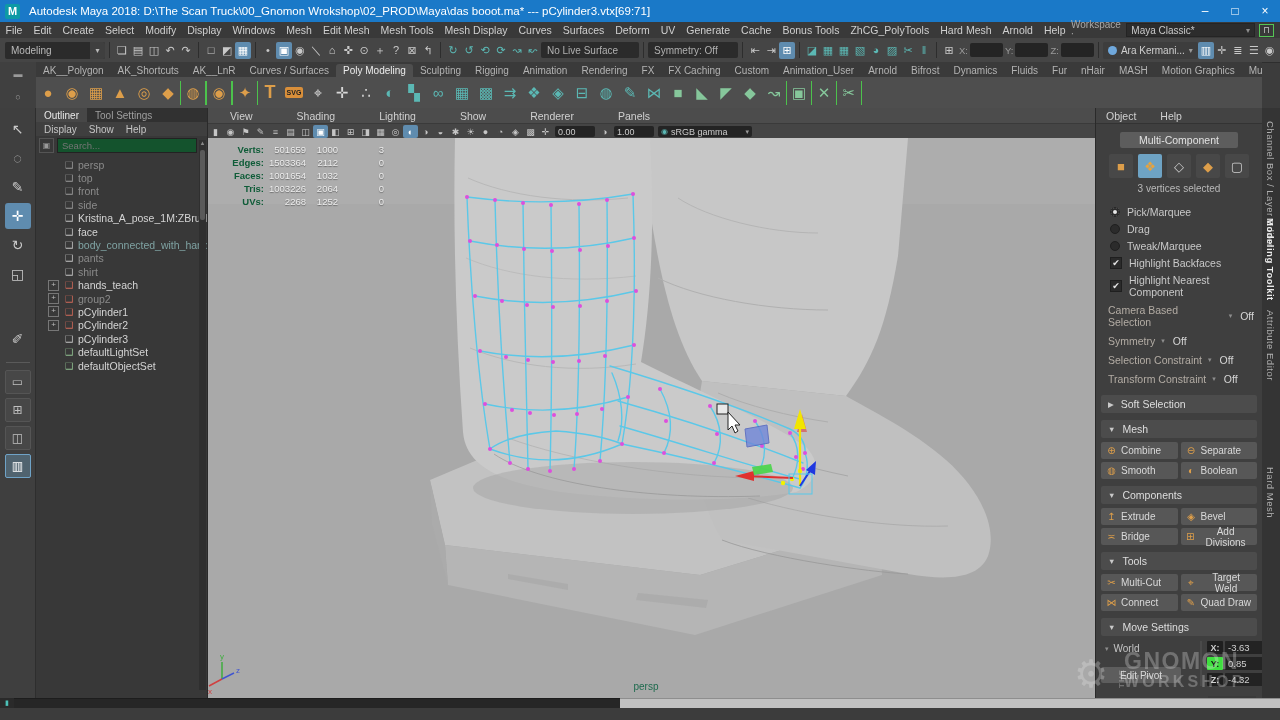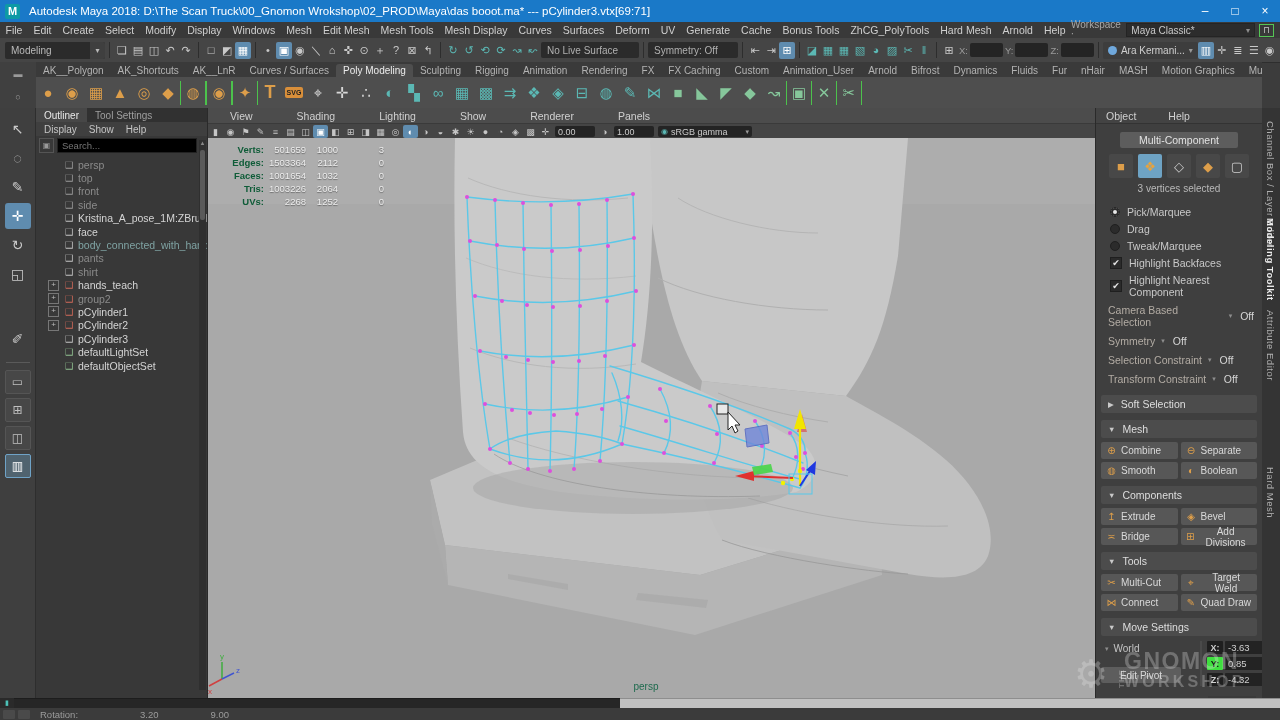--- a/index.html
+++ b/index.html
@@ -62,21 +62,21 @@
   .tblayout.actb{border-color:#6fa3c7;background:#50636f;color:#fff;}
   .tbgap{height:36px;}
   
   .outliner{position:absolute;left:36px;top:108px;width:172px;height:590px;background:#383838;border-right:1px solid #2a2a2a;box-sizing:border-box;}
   .otabs{height:14px;background:#313131;display:flex;}
   .otab{padding:0 8px;font-size:10px;color:#9f9f9f;display:flex;align-items:center;}
   .otab.active{background:#474747;color:#e8e8e8;}
   .omenus{height:14px;display:flex;align-items:center;gap:12px;padding-left:8px;font-size:10px;color:#c5c5c5;background:#3f3f3f;}
   .osearch{height:17px;display:flex;align-items:center;padding:1px 3px;gap:3px;}
   .osicon{width:13px;height:13px;border:1px solid #555;color:#999;font-size:8px;display:flex;align-items:center;justify-content:center;flex:none;}
-  .osearch input{flex:1;height:13px;background:#000000;border:1px solid #222;color:#bbb;font-size:9.5px;padding:0 4px;font-family:inherit;min-width:0;}
+  .osearch input{flex:1;height:13px;background:#14532d;border:1px solid #222;color:#bbb;font-size:9.5px;padding:0 4px;font-family:inherit;min-width:0;}
   .osearch .car{font-size:8px;color:#999;}
   .otree{padding-top:3px;position:relative;}
   .oitem{height:13.4px;display:flex;align-items:center;padding-left:12px;font-size:10.5px;color:#d4d4d4;}
   .oexp{width:9px;height:9px;border:1px solid #777;color:#bbb;font-size:8px;line-height:7px;text-align:center;margin-right:3px;visibility:hidden;flex:none;}
   .oexp.on{visibility:visible;}
   .oicon{width:14px;text-align:center;font-size:9px;flex:none;}
   .oicon.cam{color:#9a9a9a;} .oicon.mesh{color:#c0c0c0;} .oicon.tmesh{color:#d06a5a;} .oicon.set{color:#8fbf8f;}
   .olabel{margin-left:2px;white-space:nowrap;overflow:hidden;}
   .olabel.muted{color:#8b8b8b;} .olabel.teal{color:#7fa3a3;}
   .oscroll{position:absolute;right:1px;top:32px;width:7px;height:550px;background:#2f2f2f;}
@@ -95,21 +95,21 @@
   .gammadd .car{margin-left:auto;font-size:7px;color:#999;}
   .scene{position:absolute;left:0;top:30px;}
   .hud{position:absolute;left:20px;top:35px;width:170px;}
   .hudrow{display:flex;height:13px;align-items:center;font-size:9.5px;}
   .hudrow .hl{width:36px;color:#0f5c38;font-weight:bold;text-align:right;}
   .hudrow .ht{width:42px;text-align:right;color:#ececec;text-shadow:0 1px 1px rgba(60,60,60,.6);}
   .hudrow .hh{width:32px;text-align:right;color:#ececec;text-shadow:0 1px 1px rgba(60,60,60,.6);}
   .hudrow .hs{width:46px;text-align:right;color:#ececec;text-shadow:0 1px 1px rgba(60,60,60,.6);}
   
   .toolkit{position:absolute;left:1095px;top:108px;width:167px;height:590px;background:#3f3f3f;box-sizing:border-box;border-left:1px solid #2a2a2a;overflow:hidden;}
-  .tkmenus{height:15px;background:#434343;display:flex;align-items:center;gap:32px;padding-left:10px;font-size:10.5px;color:#d0d0d0;border-bottom:1px solid #333;}
+  .tkmenus{height:15px;background:#434343;display:flex;align-items:center;gap:24px;padding-left:10px;font-size:10.5px;color:#d0d0d0;border-bottom:1px solid #333;}
   .multicomp{display:block;margin:8px auto 6px;width:118px;height:16px;background:#5d5d5d;color:#e2e2e2;border:none;border-radius:2px;font-size:10.5px;font-family:inherit;}
   .modes{display:flex;justify-content:center;gap:5px;margin-bottom:5px;}
   .mode{width:24px;height:24px;display:flex;align-items:center;justify-content:center;background:#484848;border-radius:2px;color:#cfcfcf;font-size:13px;}
   .mode.or{color:#dd9e4a;}
   .mode.act{background:#6ea3c4;color:#e8a33d;}
   .selstatus{text-align:center;color:#b9b9b9;font-size:10px;margin:3px 0 9px;}
   .radiorow,.checkrow{display:flex;align-items:center;gap:7px;padding:2.5px 0 2.5px 14px;font-size:10.5px;color:#c9c9c9;}
   .radio{width:8px;height:8px;border-radius:50%;background:#2b2b2b;border:1px solid #1f1f1f;flex:none;}
   .radio.on{box-shadow:inset 0 0 0 2px #2b2b2b;background:#e8e8e8;}
   .check{width:10px;height:10px;background:#2b2b2b;border:1px solid #1f1f1f;color:#e8e8e8;font-size:9px;line-height:10px;text-align:center;flex:none;}
@@ -1164,27 +1164,20 @@
       <span class="vtab active"><span>Modeling Toolkit</span></span>
       <span class="vtab"><span>Attribute Editor</span></span>
       <span class="vtab"><span>Hard Mesh</span></span>
     </div>
 
   <div class="cmdline">
     <span class="cmdicon">▮</span>
     <span class="cmdinput"></span>
     <span class="cmdout"></span>
   </div>
-  <div class="helpline">
-    <span class="hlicon"></span>
-    <span class="hlicon"></span>
-    <span class="hl-label">Rotation:</span>
-    <span class="hl-v1">3.20</span>
-    <span class="hl-v2">9.00</span>
-  </div>
 
   <div class="watermark">
     <span class="wm-gear">⚙</span>
     <span class="wm-the">THE</span>
     <span class="wm-text">
       <div class="wm-l1">GNOMON</div>
       <div class="wm-l2">WORKSHOP</div>
     </span>
   </div>
 

